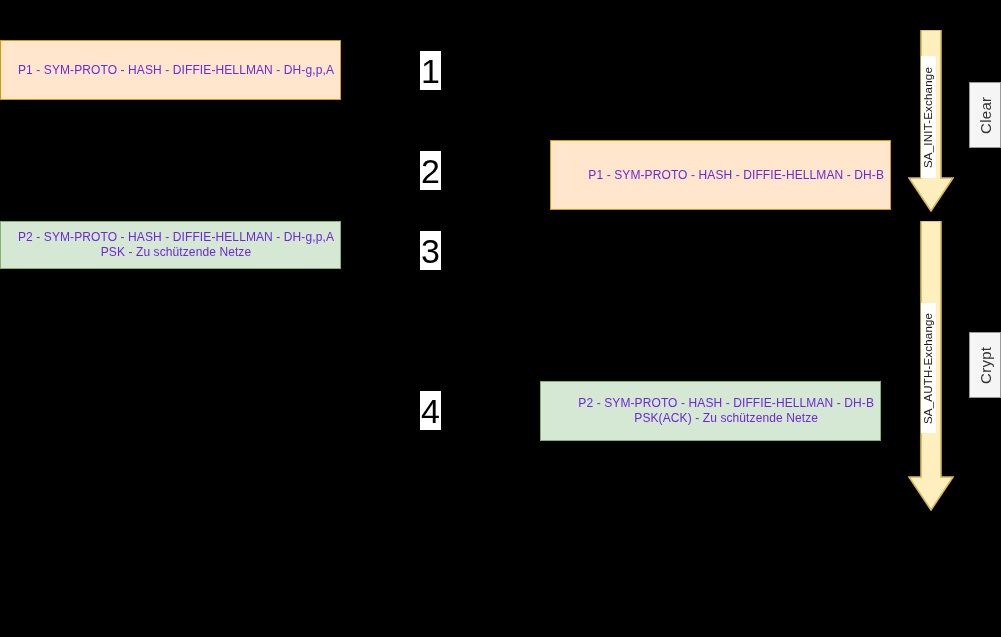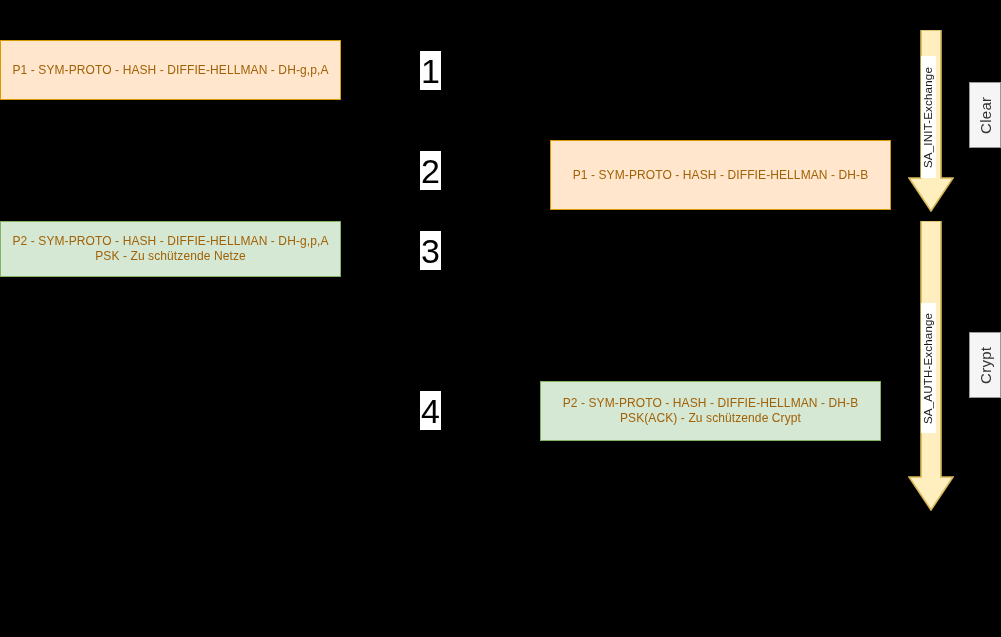--- a/index.html
+++ b/index.html
@@ -15,25 +15,25 @@
     overflow: hidden;
     font-family: "Liberation Sans", sans-serif;
   }
 
   
   .msg-box {
     position: absolute;
     box-sizing: border-box;
     display: flex;
     align-items: center;
-    justify-content: center;
+    justify-content: flex-end;
     text-align: center;
     font-size: 12px;
     line-height: 15px;
-    color: #a16207;
+    color: #6d28d9;
     letter-spacing: 0.1px;
     padding: 2px 6px;
   }
   .msg-box.clear-phase {
     background: #ffe6cc;
     border: 1.5px solid #d79b00;
   }
   .msg-box.crypt-phase {
     background: #d5e8d4;
     border: 1.5px solid #82b366;
@@ -100,28 +100,28 @@
 <div id="canvas">
 
   <div class="msg-box clear-phase" style="left:0px; top:40px; width:341px; height:60px;">
     <span class="msg-text">P1 - SYM-PROTO - HASH - DIFFIE-HELLMAN - DH-g,p,A</span>
   </div>
 
   <div class="msg-box clear-phase" style="left:550px; top:140px; width:341px; height:70px;">
     <span class="msg-text">P1 - SYM-PROTO - HASH - DIFFIE-HELLMAN - DH-B</span>
   </div>
 
-  <div class="msg-box crypt-phase" style="left:0px; top:221px; width:341px; height:56px;">
+  <div class="msg-box crypt-phase" style="left:0px; top:221px; width:341px; height:48px;">
     <span class="msg-text">P2 - SYM-PROTO - HASH - DIFFIE-HELLMAN - DH-g,p,A
 PSK - Zu schützende Netze</span>
   </div>
 
   <div class="msg-box crypt-phase" style="left:540px; top:381px; width:341px; height:60px;">
     <span class="msg-text">P2 - SYM-PROTO - HASH - DIFFIE-HELLMAN - DH-B
-PSK(ACK) - Zu schützende Crypt</span>
+PSK(ACK) - Zu schützende Netze</span>
   </div>
 
   <div class="step-num" style="left:420px; top:51px; width:21px; height:39px;">1</div>
 
   <div class="step-num" style="left:420px; top:151px; width:21px; height:39px;">2</div>
 
   <div class="step-num" style="left:420px; top:231px; width:21px; height:39px;">3</div>
 
   <div class="step-num" style="left:420px; top:391px; width:21px; height:39px;">4</div>
 

